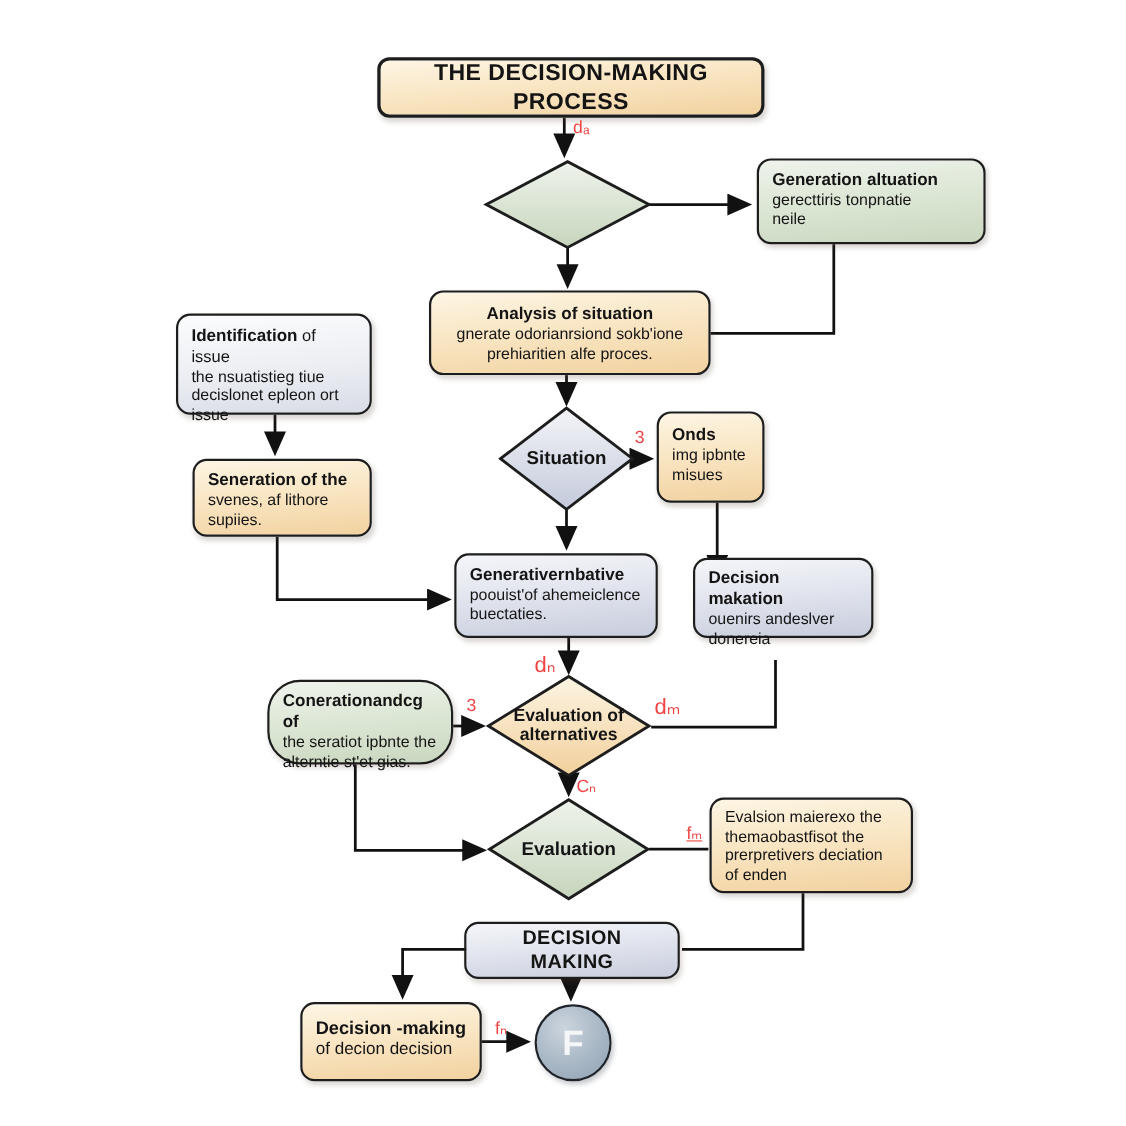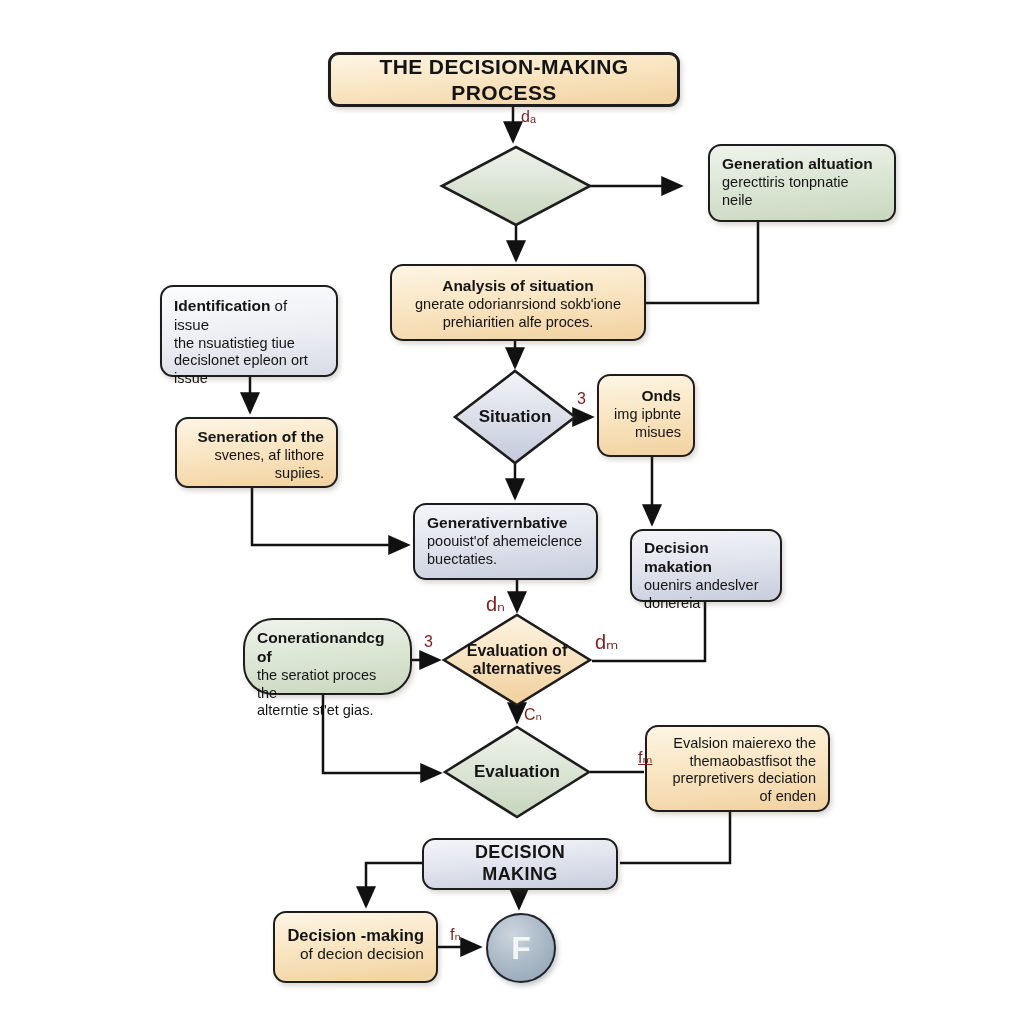--- a/index.html
+++ b/index.html
@@ -6,34 +6,34 @@
   .canvas{
     position:relative;width:1024px;height:1024px;background:#ffffff;overflow:hidden;
     font-family:"Liberation Sans","DejaVu Sans",sans-serif;color:#141414;
   }
   svg.overlay{position:absolute;left:0;top:0;width:1024px;height:1024px;z-index:1;}
   .node{
     position:absolute;z-index:2;border:2.6px solid #1d1d1d;border-radius:13px;
     padding:9px 12px;box-sizing:border-box;line-height:1.22;
     box-shadow:2px 3px 5px rgba(80,70,50,0.22);
   }
-  .box-orange{background:linear-gradient(175deg,#fdf5e4 0%,#f9e6c4 45%,#f2d2a0 100%);text-align:right;}
+  .box-orange{background:linear-gradient(175deg,#fdf5e4 0%,#f9e6c4 45%,#f2d2a0 100%);}
   .box-green{background:linear-gradient(175deg,#eff3ec 0%,#dde7d6 45%,#c9d7bf 100%);}
   .box-lav{background:linear-gradient(175deg,#f4f5f9 0%,#e2e5ee 45%,#c8cddd 100%);}
   .box-white{background:linear-gradient(175deg,#fbfcfd 0%,#eceef3 55%,#d8dce6 100%);}
   .nb{font-weight:bold;font-size:15.5px;}
   .nl{font-size:14.5px;}
   .center{display:flex;align-items:center;justify-content:center;text-align:center;}
   .dlabel{
     position:absolute;z-index:3;display:flex;align-items:center;justify-content:center;
     text-align:center;font-weight:bold;font-size:17px;pointer-events:none;
   }
-  .elabel{position:absolute;z-index:3;font-size:15px;font-weight:bold;color:#7f1d1d;text-align:right;}
+  .elabel{position:absolute;z-index:3;font-size:15px;font-weight:bold;color:#ef4444;text-align:right;}
   .title-box{
-    font-weight:bold;font-size:21px;letter-spacing:0.4px;border-width:3px;border-radius:11px;
+    font-weight:bold;font-size:21px;letter-spacing:0.4px;border-width:3px;border-radius:11px;margin-left:15px;
   }
   .dm-box{font-weight:bold;font-size:18px;letter-spacing:0.4px;}
   .final-circle{
     position:absolute;z-index:2;border:2.6px solid #20242a;border-radius:50%;
     background:radial-gradient(circle at 38% 30%,#ccd5dd 0%,#aebcc9 45%,#8da0b2 100%);
     display:flex;align-items:center;justify-content:center;
     color:#f4f6f8;font-weight:bold;font-size:32px;
     box-shadow:2px 3px 5px rgba(60,70,80,0.3);
   }
 </style>
@@ -96,21 +96,21 @@
     <span>THE DECISION-MAKING PROCESS</span>
   </div>
 
   <div class="dlabel" style="left:455px;top:397px;width:120px;height:40px;">Situation</div>
   <div class="dlabel" style="left:444px;top:631px;width:146px;height:58px;flex-direction:column;font-size:16px;line-height:1.15;">
     <span>Evaluation of</span>
     <span>alternatives</span>
   </div>
   <div class="dlabel" style="left:445px;top:752px;width:144px;height:40px;">Evaluation</div>
 
-  <div class="node box-green" style="left:688px;top:144px;width:188px;height:78px;margin-left:20px;">
+  <div class="node box-green" style="left:688px;top:144px;width:208px;height:78px;">
     <div class="nb">Generation altuation</div>
     <div class="nl">gerecttiris tonpnatie</div>
     <div class="nl">neile</div>
   </div>
 
   <div class="node box-orange" style="left:390px;top:264px;width:256px;height:77px;text-align:center;padding-top:11px;">
     <div class="nb">Analysis of situation</div>
     <div class="nl">gnerate odorianrsiond sokb'ione</div>
     <div class="nl">prehiaritien alfe proces.</div>
   </div>
@@ -127,35 +127,35 @@
     <div class="nl">svenes, af lithore</div>
     <div class="nl">supiies.</div>
   </div>
 
   <div class="node box-orange" style="left:597px;top:374px;width:98px;height:83px;padding-top:11px;">
     <div class="nb">Onds</div>
     <div class="nl">img ipbnte</div>
     <div class="nl">misues</div>
   </div>
 
-  <div class="node box-lav" style="left:630px;top:529px;width:152px;height:73px;padding-top:8px;">
+  <div class="node box-lav" style="left:630px;top:507px;width:164px;height:73px;padding-top:8px;">
     <div class="nb">Decision makation</div>
     <div class="nl">ouenirs andeslver</div>
     <div class="nl">donereia</div>
   </div>
 
   <div class="node box-lav" style="left:413px;top:503px;width:185px;height:77px;">
     <div class="nb">Generativernbative</div>
     <div class="nl">poouist'of ahemeiclence</div>
     <div class="nl">buectaties.</div>
   </div>
 
   <div class="node box-green" style="left:243px;top:618px;width:169px;height:77px;border-radius:30px;">
     <div class="nb">Conerationandcg of</div>
-    <div class="nl">the seratiot proces the</div>
+    <div class="nl">the seratiot ipbnte the</div>
     <div class="nl">alterntie st'et gias.</div>
   </div>
 
   <div class="node box-orange" style="left:645px;top:725px;width:185px;height:87px;padding-top:8px;">
     <div class="nl">Evalsion maierexo the</div>
     <div class="nl">themaobastfisot the</div>
     <div class="nl">prerpretivers deciation</div>
     <div class="nl">of enden</div>
   </div>
 
@@ -171,16 +171,16 @@
   <div class="final-circle" style="left:486px;top:913px;width:66px;height:66px;">
     <span>F</span>
   </div>
 
   <span class="elabel" style="left:521px;top:108px;font-weight:normal;font-size:16px;">dₐ</span>
   <span class="elabel" style="left:577px;top:390px;font-weight:normal;font-size:16px;">3</span>
   <span class="elabel" style="left:486px;top:592px;font-weight:normal;font-size:20px;">dₙ</span>
   <span class="elabel" style="left:595px;top:630px;font-weight:normal;font-size:20px;">dₘ</span>
   <span class="elabel" style="left:424px;top:633px;font-weight:normal;font-size:16px;">3</span>
   <span class="elabel" style="left:524px;top:705px;font-weight:normal;font-size:16px;">Cₙ</span>
-  <span class="elabel" style="left:638px;top:748px;font-weight:normal;font-size:16px;text-decoration:underline;">fₘ</span>
+  <span class="elabel" style="left:624px;top:748px;font-weight:normal;font-size:16px;text-decoration:underline;">fₘ</span>
   <span class="elabel" style="left:450px;top:925px;font-weight:normal;font-size:16px;">fₙ</span>
 
 </div>
 
 </body></html>

